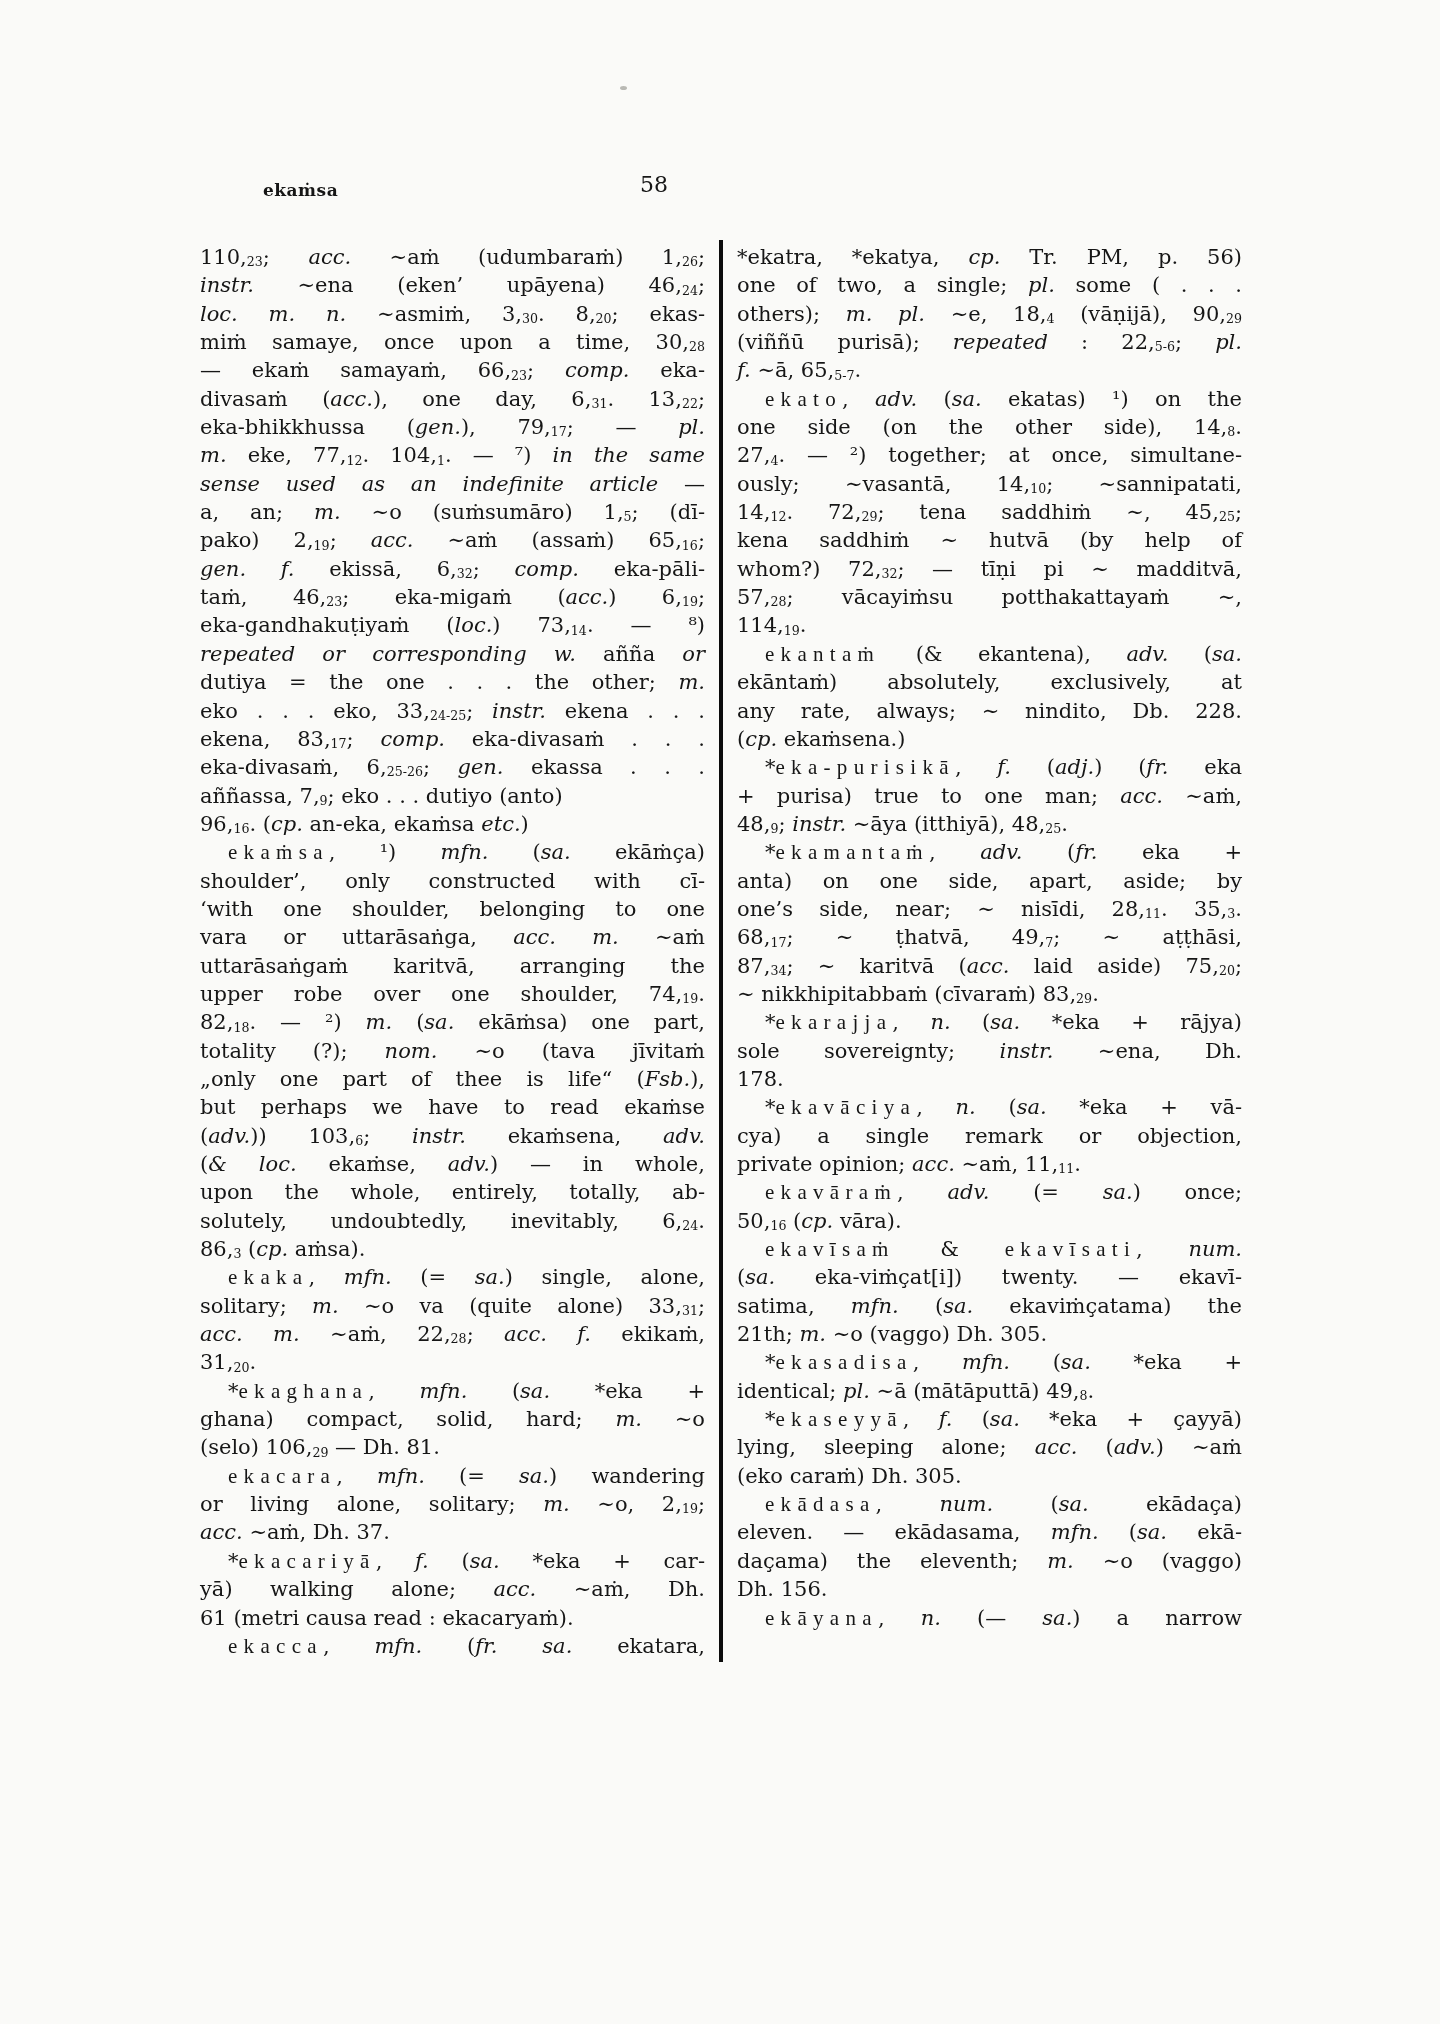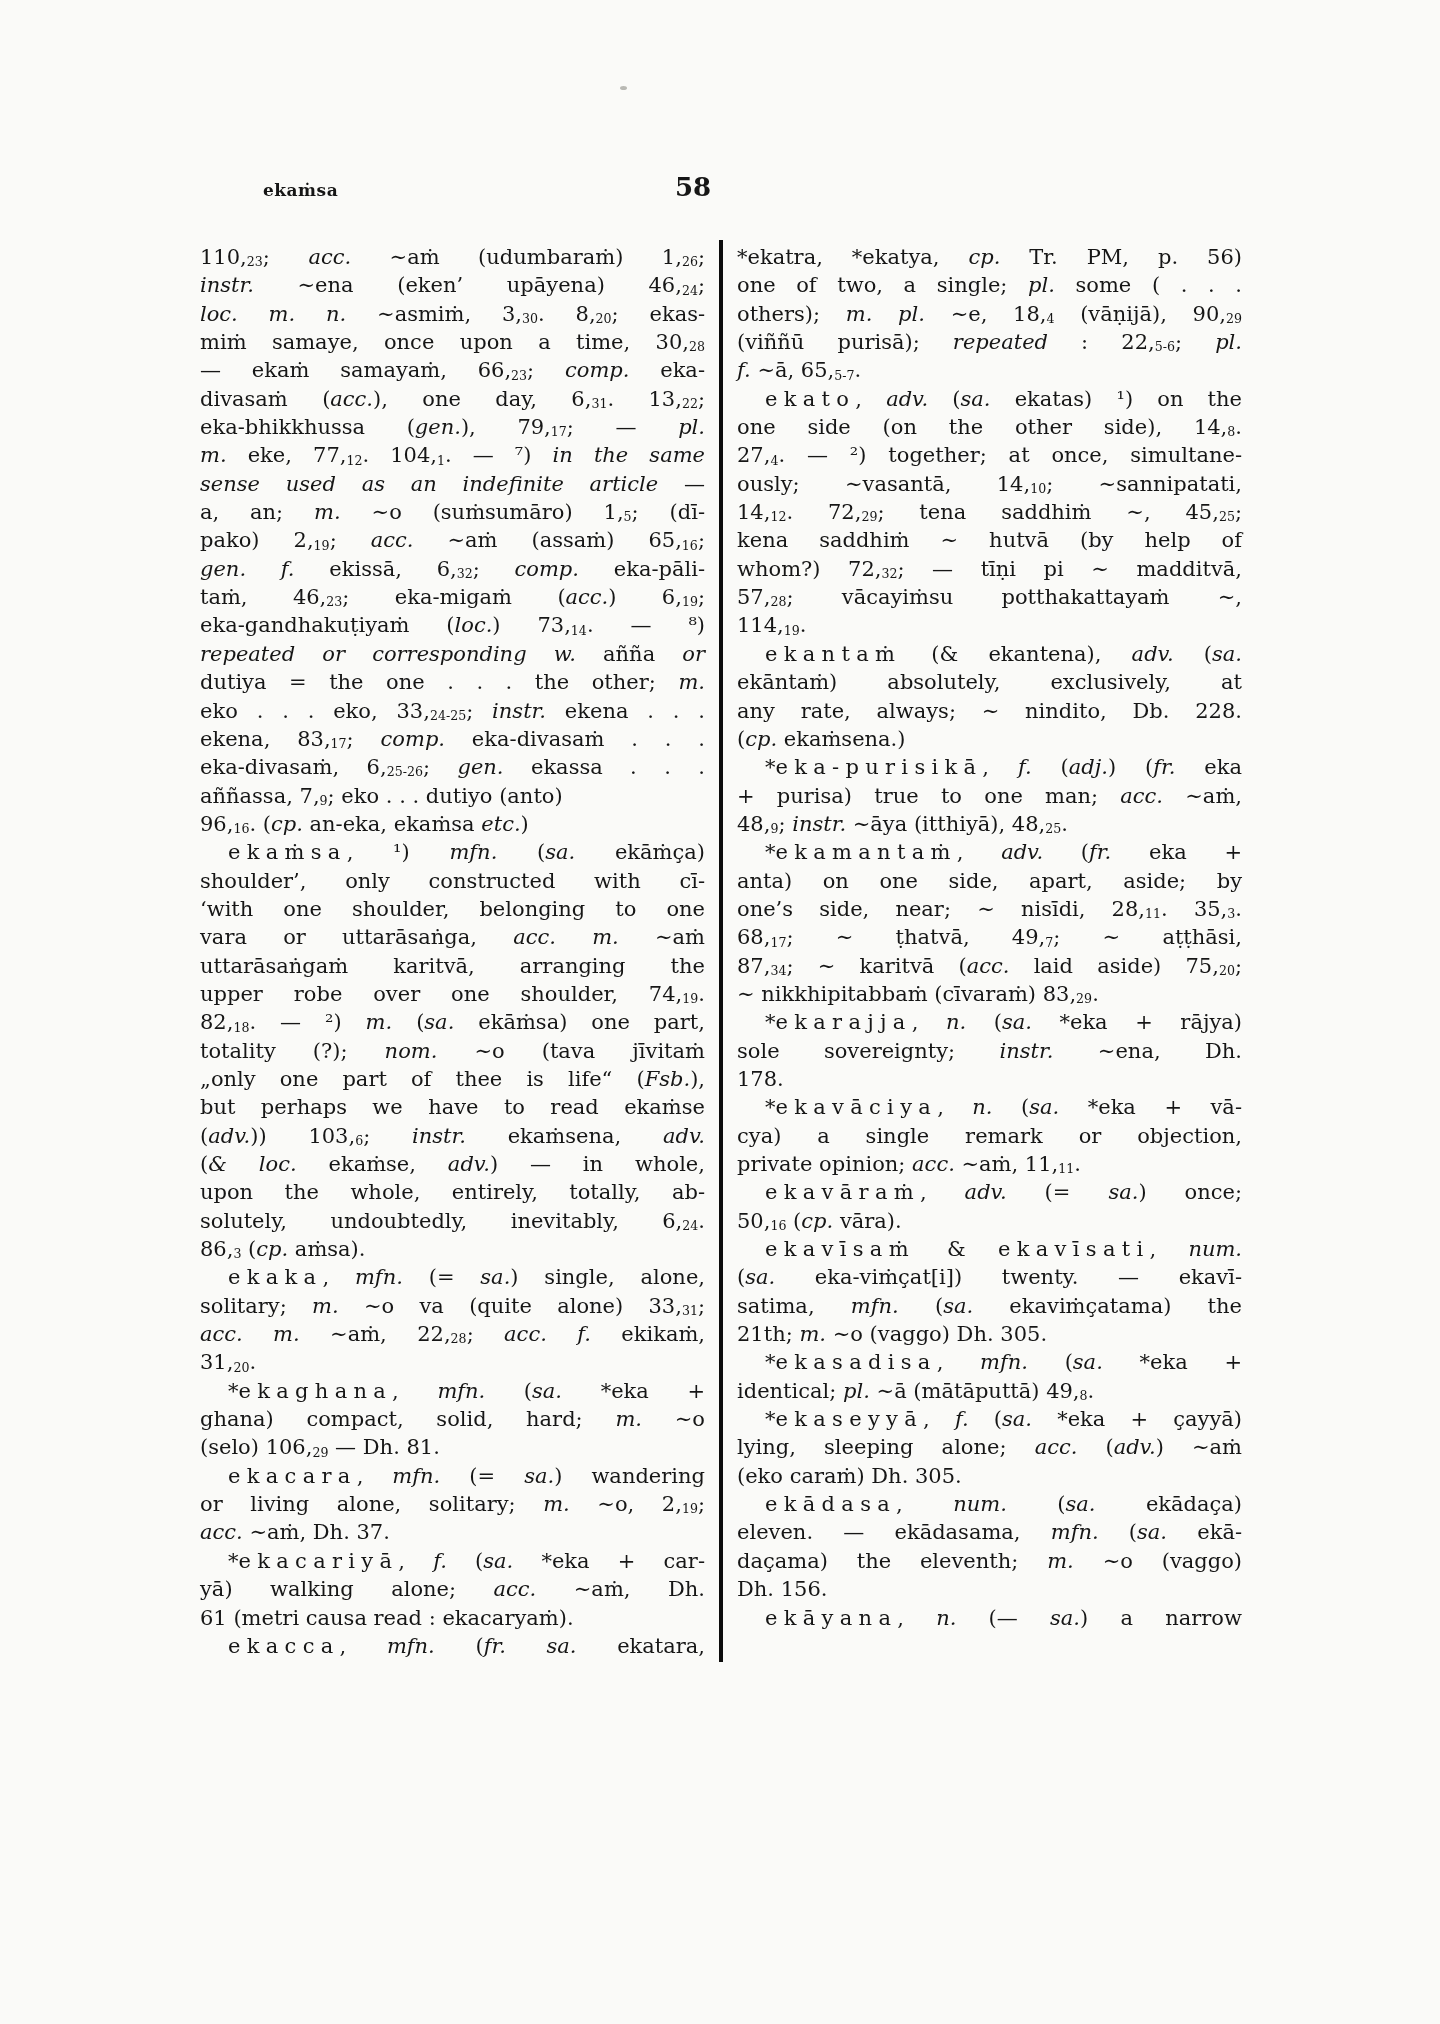--- a/index.html
+++ b/index.html
@@ -5,35 +5,35 @@
   html,body{margin:0;padding:0;}
   body{
     width:1440px;height:2024px;position:relative;
     background:#fafaf8;color:#161616;
     font-family:"DejaVu Serif","Liberation Serif",serif;
     -webkit-font-smoothing:antialiased;
   }
   .page{position:absolute;inset:0;overflow:hidden;}
   .running-head{position:absolute;top:180px;left:263px;
     font-size:17px;font-weight:bold;letter-spacing:0.5px;}
-  .page-num{position:absolute;top:172px;left:675px;font-size:26px;font-weight:bold;}
+  .page-num{position:absolute;top:172px;left:640px;font-size:22px;}
   .speck{position:absolute;top:86px;left:620px;width:7px;height:4px;background:#b9b9b4;border-radius:50%;}
   .col{position:absolute;top:243px;width:505px;}
   .col-left{left:200px;}
   .col-right{left:737px;}
   .divider{position:absolute;left:719px;top:240px;width:4px;height:1422px;background:#0c0c0c;}
   .line{
     height:28.35px;line-height:28.35px;font-size:21px;
     text-align:justify;text-align-last:justify;
     white-space:normal;overflow:visible;
   }
   .line.nj{text-align:left;text-align-last:left;}
   .line.in{padding-left:28px;}
   .line sub{font-size:0.60em;line-height:0;position:relative;top:0.18em;vertical-align:baseline;margin-top:21px;}
-  .line .sp{letter-spacing:0.30em;}
+  .line .sp{letter-spacing:0.30em;font-family:Liberation Serif, serif;}
   .line i{font-style:italic;}
 </style>
 </head>
 <body>
 
 <div class="page">
   <div class="speck"></div>
   <div class="running-head">ekaṁsa</div>
   <div class="page-num">58</div>
 

